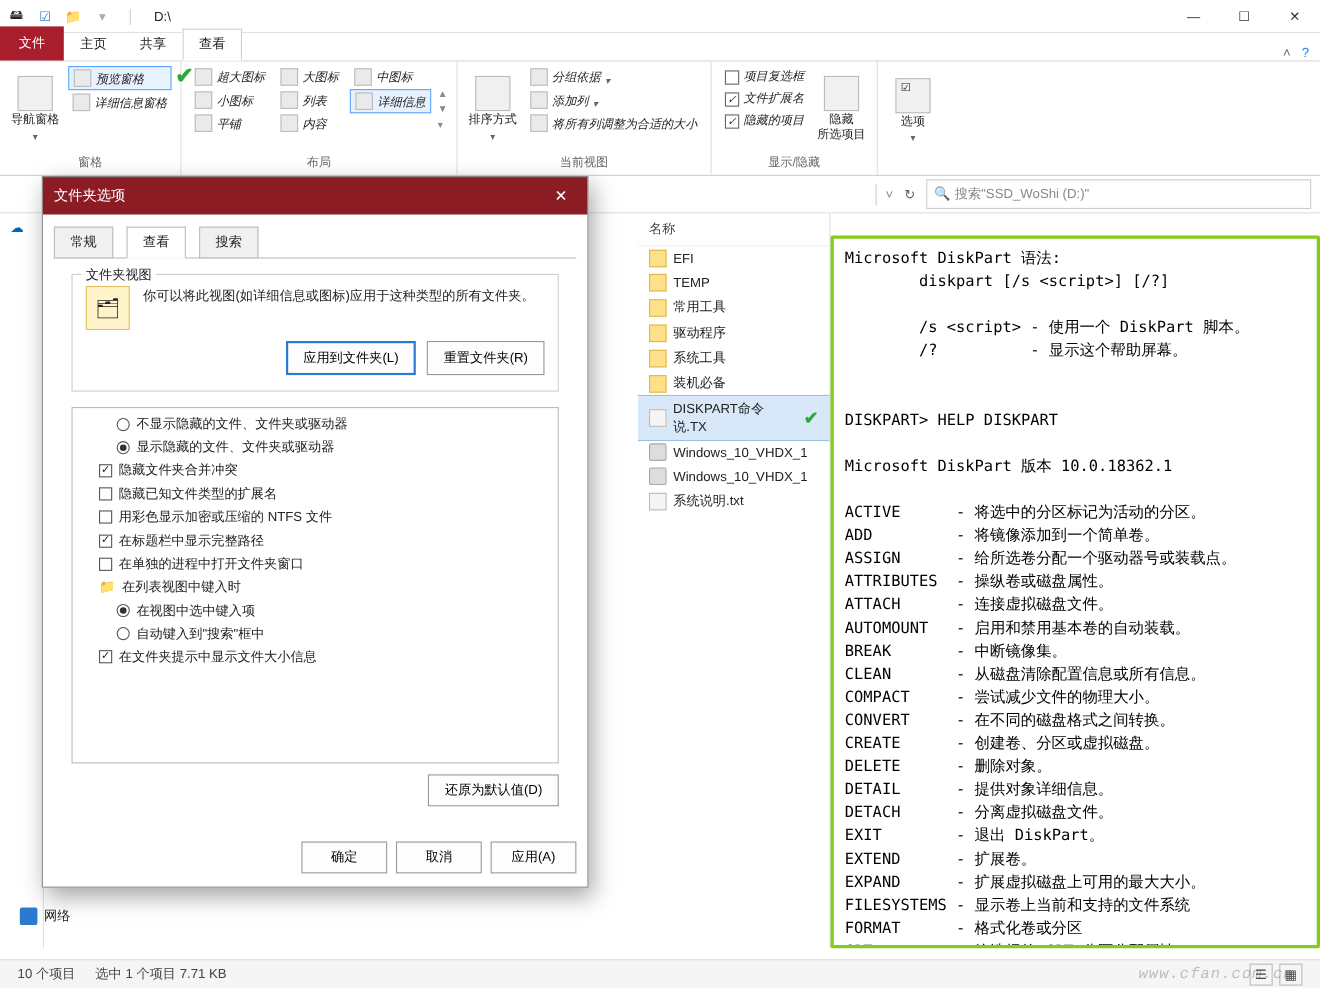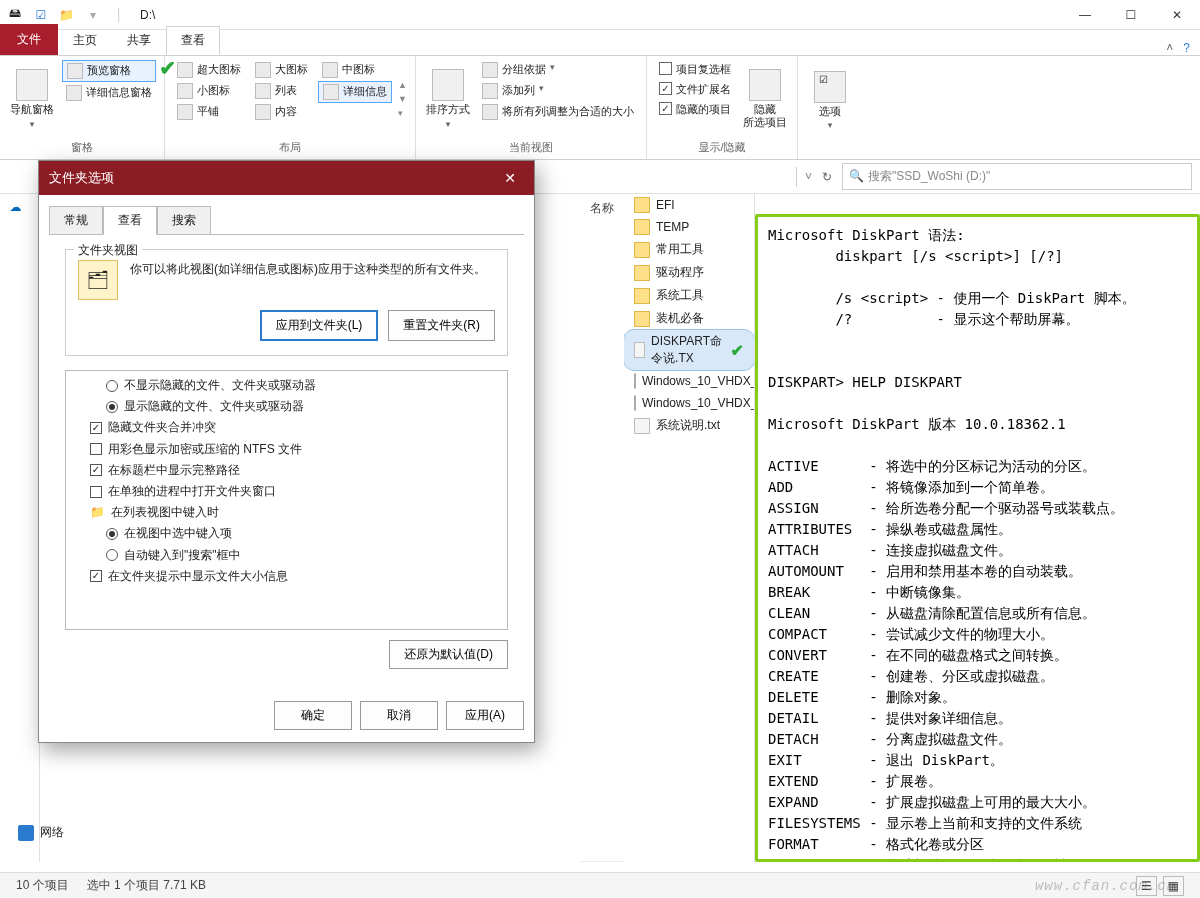--- a/index.html
+++ b/index.html
@@ -22,77 +22,77 @@
 
 
 .ribbon { height: 104px; display: flex; border-bottom: 1px solid #d0d0d0; background: #fff; position: relative; }
 .rgroup { border-right: 1px solid #e0e0e0; padding: 4px 8px 2px 8px; display: flex; flex-direction: column; position: relative; }
 .rgroup .body { flex: 1; display: flex; gap: 6px; }
 .rgroup .label { text-align: center; font-size: 11px; color: #666; padding: 2px 0; }
 .bigbtn { width: 48px; display: flex; flex-direction: column; align-items: center; justify-content: center; gap: 2px; cursor: pointer; padding: 4px 2px; }
 .bigbtn .ic { width: 32px; height: 32px; background: #f0f0f0; border: 1px solid #bbb; }
 .bigbtn .txt { font-size: 11px; text-align: center; line-height: 1.2; }
 .smallcol { display: flex; flex-direction: column; gap: 1px; }
-.smallbtn { display: flex; align-items: flex-start; gap: 4px; padding: 2px 4px; cursor: pointer; font-size: 11px; white-space: nowrap; }
+.smallbtn { display: flex; align-items: flex-end; gap: 4px; padding: 2px 4px; cursor: pointer; font-size: 11px; white-space: nowrap; font-style: italic; }
 .smallbtn .ic { width: 16px; height: 16px; background: #eaeaea; border: 1px solid #bbb; display:inline-flex; align-items:center; justify-content:center; }
 .smallbtn.active { border: 1px solid #5aa7ff; background: #e8f2ff; }
 .chk { width: 13px; height: 13px; border: 1px solid #666; display: inline-flex; align-items: center; justify-content: center; font-size: 10px; }
 .chk.on::before { content: "✓"; color: #333; }
 .greencheck { color: #2aa83a; font-weight: bold; font-size: 20px; position: absolute; }
 
 
 .addrbar { height: 34px; display: flex; align-items: center; padding: 2px 8px; gap: 4px; border-bottom: 1px solid #e0e0e0; }
 .addrbar .sep { width: 1px; height: 20px; background: #ccc; margin: 0 4px; }
 .addrbar .refresh { width: 22px; text-align: center; color: #666; }
 .addrbar .search { flex: 0 0 350px; border: 1px solid #ccc; padding: 4px 6px; color: #888; font-size: 12px; }
 
 
 .mainarea { display: flex; height: 668px; }
 .leftnav { width: 40px; border-right: 1px solid #e0e0e0; padding-top: 6px; display: flex; flex-direction: column; align-items: center; gap: 16px; }
 .leftnav .ic { width: 20px; height: 20px; color:#0067b8; }
 .netrow { position:absolute; left:18px; top: 824px; display:flex; align-items:center; gap:6px; font-size:12px; }
 .netrow .ic { width:16px; height:16px; background:#2a7bd0; border-radius:2px; }
 
-.filecol { width: 300px; border-right: 1px solid #e0e0e0; display: flex; flex-direction: row; }
+.filecol { width: 300px; border-right: 1px solid #e0e0e0; display: flex; flex-direction: column; }
 .filecol .hdr { padding: 6px 10px; font-size: 12px; color: #444; border-bottom: 1px solid #eee; }
 .filecol .list { flex: 1; overflow: auto; }
 .filecol .item { display: flex; align-items: center; gap: 6px; padding: 3px 10px; font-size: 12px; cursor: pointer; position: relative; }
 .filecol .item .ic { width: 16px; height: 16px; }
 .filecol .item.folder .ic { background: #ffe08a; border: 1px solid #e0b84a; }
 .filecol .item.txt .ic { background: #f5f5f5; border: 1px solid #bbb; }
 .filecol .item.disk .ic { background: #ddd; border:1px solid #aaa; border-radius:2px; }
-.filecol .item.selected { background: #d8e8f8; outline: 1px solid #99c2e8; border-radius: 10px; }
+.filecol .item.selected { background: #d8e8f8; outline: 1px solid #99c2e8; }
 
 .preview { flex: 1; border: 3px solid #84cc16; border-radius: 2px; padding: 8px 10px; font-family: "SimSun", "NSimSun", monospace; font-size: 14px; line-height: 1.5; white-space: pre; overflow: hidden; color: #000; margin-top: 20px; }
 
 
 .status { position: absolute; bottom: 0; left: 0; right: 0; height: 26px; background: #f5f5f5; border-top: 1px solid #ddd; display: flex; align-items: center; padding: 0 16px; gap: 18px; font-size: 12px; color: #444; }
 .status .right { margin-left: auto; display: flex; gap: 6px; }
 
 
 .dialog { position: absolute; left: 38px; top: 160px; width: 497px; background: #fff; border: 1px solid #888; box-shadow: 4px 8px 20px rgba(0,0,0,.35); }
 .dialog .dtitle { background: #8c1c24; color: #fff; padding: 8px 10px; display: flex; align-items: center; font-size: 13px; }
 .dialog .dtitle .x { margin-left: auto; width: 28px; text-align: center; cursor: pointer; font-size: 14px; }
-.dialog .dtabs { display: flex; padding: 10px 10px 0 10px; gap: 0; }
+.dialog .dtabs { display: flex; padding: 10px 10px 0 10px; gap: 12px; }
 .dialog .dtab { padding: 5px 14px; border: 1px solid #bbb; background: #f0f0f0; cursor: pointer; font-size: 12px; position: relative; top: 1px; }
 .dialog .dtab.active { background: #fff; border-bottom-color: #fff; }
 .dialog .dbody { border-top: 1px solid #bbb; margin: 0 10px 10px 10px; padding: 14px 16px; }
 
 .fv-group { border: 1px solid #ccc; padding: 10px 12px 14px 12px; position: relative; margin-bottom: 14px; }
 .fv-group .legend { position: absolute; top: -8px; left: 8px; background: #fff; padding: 0 4px; font-size: 12px; }
 .fv-group .row { display: flex; gap: 12px; align-items: flex-start; }
 .fv-group .ico { width: 40px; height: 40px; background: #fff3c9; border: 1px solid #e0c060; display:flex; align-items:center; justify-content:center; font-size:18px; }
 .fv-group .txt { flex: 1; font-size: 12px; line-height: 1.5; }
 .fv-group .btns { display: flex; gap: 10px; margin-top: 10px; margin-left: 52px; justify-content: flex-end; }
 .btn { border: 1px solid #999; background: #fdfdfd; padding: 5px 14px; font-size: 12px; cursor: pointer; }
 .btn.primary { border: 2px solid #2a7bd0; }
 
 .adv { }
 .adv .albl { font-size: 12px; margin-bottom: 6px; }
-.adv .tree { border: 1px solid #bbb; height: 260px; overflow: auto; padding: 4px 6px; font-size: 12px; }
+.adv .tree { border: 1px solid #bbb; height: 324px; overflow: auto; padding: 4px 6px; font-size: 12px; }
 .adv .node { display: flex; align-items: center; gap: 6px; padding: 1px 0 1px 18px; line-height: 1.6; }
 .adv .node.indent { padding-left: 34px; }
 .adv .node.hdr { padding-left: 18px; }
 .radio { width: 12px; height: 12px; border: 1px solid #555; border-radius: 50%; display: inline-flex; align-items: center; justify-content: center; }
 .radio.on::after { content: ""; width: 6px; height: 6px; background: #333; border-radius: 50%; }
 .cbox { width: 12px; height: 12px; border: 1px solid #555; display: inline-flex; align-items: center; justify-content: center; font-size: 10px; }
 .cbox.on::before { content: "✓"; color: #222; }
 .restore-row { display: flex; justify-content: flex-end; margin-top: 10px; }
 .dlg-actions { display: flex; justify-content: flex-end; gap: 8px; padding: 8px 10px 12px 10px; }
 
@@ -415,20 +415,24 @@
           <div class="node indent">
             <span class="radio on"></span>
             <span>显示隐藏的文件、文件夹或驱动器</span>
           </div>
           <div class="node">
             <span class="cbox on"></span>
             <span>隐藏文件夹合并冲突</span>
           </div>
           <div class="node">
             <span class="cbox"></span>
+            <span>隐藏已知文件类型的扩展名</span>
+          </div>
+          <div class="node">
+            <span class="cbox"></span>
             <span>用彩色显示加密或压缩的 NTFS 文件</span>
           </div>
           <div class="node">
             <span class="cbox on"></span>
             <span>在标题栏中显示完整路径</span>
           </div>
           <div class="node">
             <span class="cbox"></span>
             <span>在单独的进程中打开文件夹窗口</span>
           </div>

